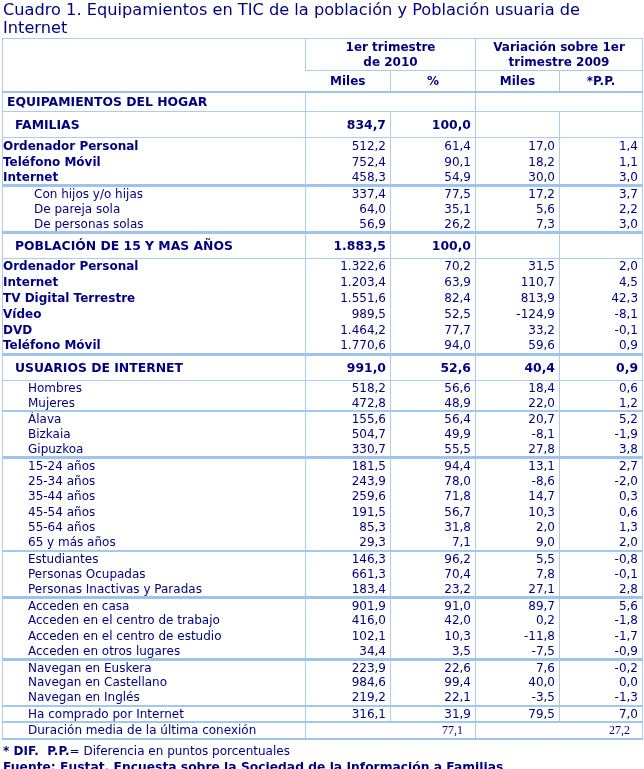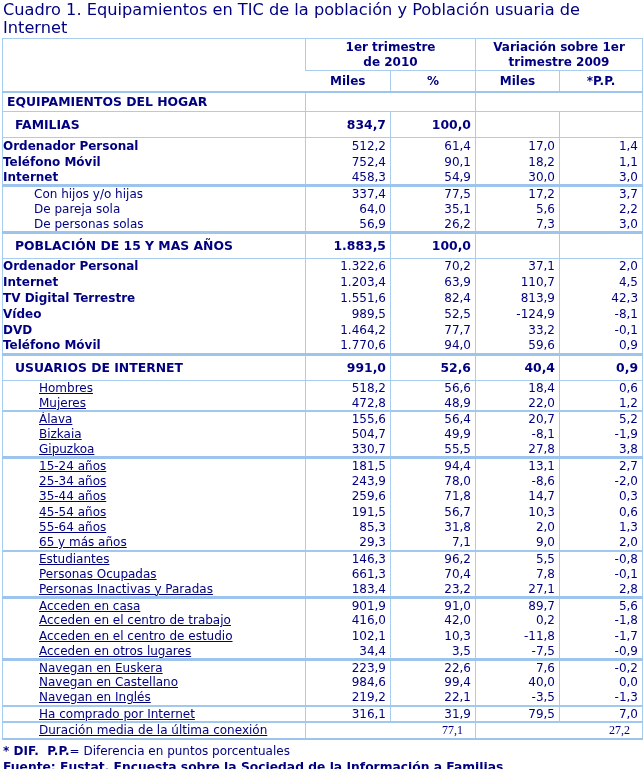--- a/index.html
+++ b/index.html
@@ -40,21 +40,21 @@
   .num { text-align: right; padding-right: 4px; }
   .num.center { text-align: right; padding-right: 12px; font-family: Liberation Serif, serif; }
   .r-eq  td { height: 20px; font-weight: bold; font-size: 12.4px; }
   .r-sec td { height: 26px; font-weight: bold; font-size: 12.4px; margin-left: 16px; }
   .r-bold td { height: 16px; }
   .r-bold .lbl { font-weight: bold; }
   .r-eq  .lbl { padding-left: 4px; margin-left: 48px; }
   .r-sec .lbl { padding-left: 12px; }
   .r-bold .lbl { }
   .r-sub .lbl { padding-left: 31px; }
-  .r-reg .lbl { padding-left: 36px; text-decoration: underline; }
+  .r-reg .lbl { padding-left: 25px; }
   .sep-s1 td { border-bottom: 1px solid #a9cdf0; }
   .sep-s2 td { border-bottom: 2px solid #a1c8ee; }
   .sep-s3 td { border-bottom: 3px solid #9cc4ec; }
   .footer { padding: 4px 0 0 3px; }
   .footnote { font-size: 12px; line-height: 15px; }
   .fn-bold { font-weight: bold; }
   .source { font-size: 12.3px; font-weight: bold; line-height: 16px; }
 </style>
 </head>
 <body>
@@ -147,21 +147,21 @@
         <td class="lbl">POBLACIÓN DE 15 Y MAS AÑOS</td>
         <td class="num">1.883,5</td>
         <td class="num">100,0</td>
         <td class="num"></td>
         <td class="num"></td>
       </tr>
       <tr class="r-bold">
         <td class="lbl">Ordenador Personal</td>
         <td class="num">1.322,6</td>
         <td class="num">70,2</td>
-        <td class="num">37,1</td>
+        <td class="num">31,5</td>
         <td class="num">2,0</td>
       </tr>
       <tr class="r-bold">
         <td class="lbl">Internet</td>
         <td class="num">1.203,4</td>
         <td class="num">63,9</td>
         <td class="num">110,7</td>
         <td class="num">4,5</td>
       </tr>
       <tr class="r-bold">

